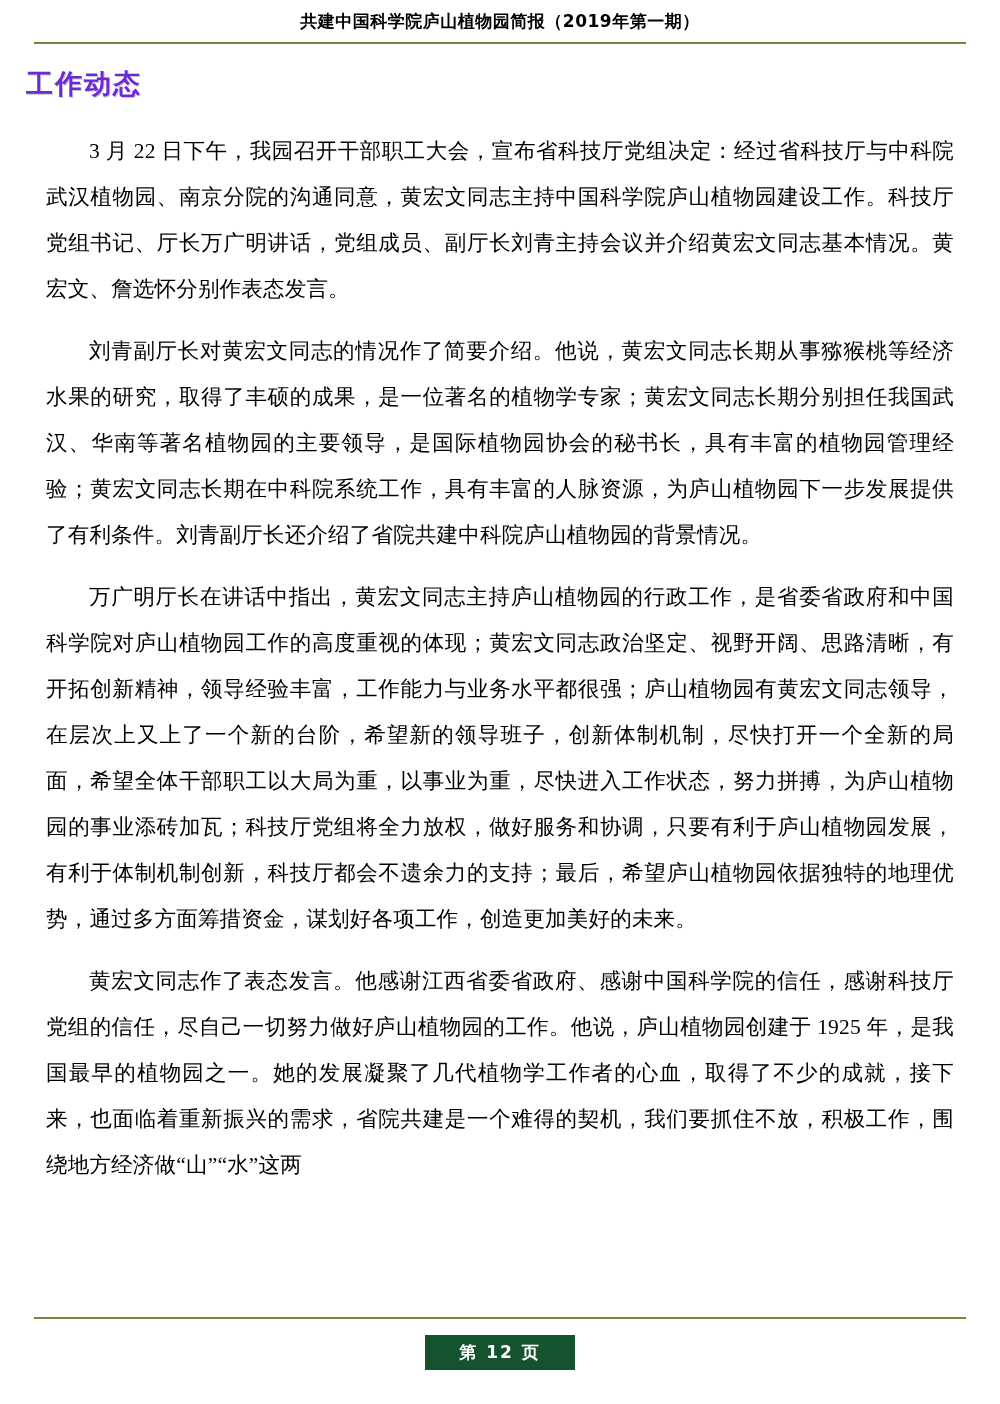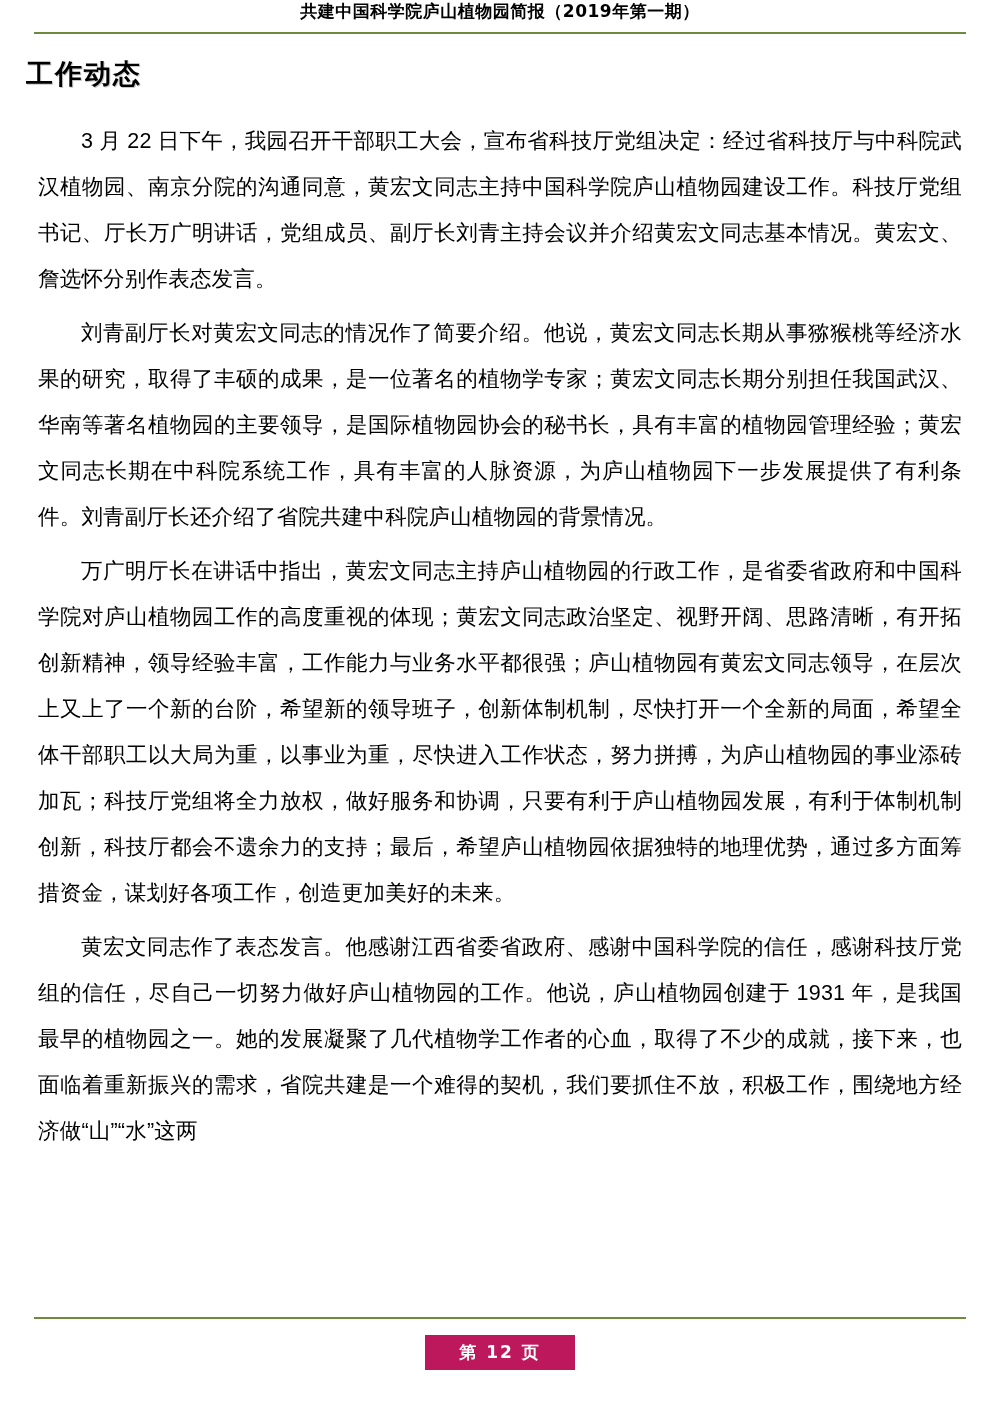--- a/index.html
+++ b/index.html
@@ -17,21 +17,21 @@
   }
   .page {
     width: 1000px;
     height: 1404px;
     position: relative;
     box-sizing: border-box;
   }
 
   
   .header {
-    padding-top: 0;
+    padding-top: 10px;
     text-align: center;
   }
   .header-title {
     font-family: "DejaVu Sans", "Liberation Sans", sans-serif;
     font-size: 17px;
     font-weight: bold;
     letter-spacing: 0.5px;
     color: #000;
     line-height: 1.4;
   }
@@ -40,21 +40,21 @@
     border-top: 2px solid #6e8b3d;
     height: 0;
   }
 
   
   .section-heading {
     margin: 22px 0 0 26px;
     font-family: "DejaVu Sans", "Liberation Sans", sans-serif;
     font-size: 27px;
     font-weight: bold;
-    color: #000000;
+    color: #6d28d9;
     letter-spacing: 2px;
     display: inline-block;
     position: relative;
     text-shadow: 1px 1px 0 #c8c8c8;
   }
 
   
   .article-title {
     margin-top: 34px;
     text-align: center;
@@ -63,46 +63,46 @@
     font-weight: bold;
     letter-spacing: 1px;
     color: #000;
   }
 
   
   .body-content {
     margin: 26px 30px 0 30px;
   }
   .para {
-    font-family: Liberation Sans, sans-serif;
+    font-family: Liberation Serif, serif;
     font-size: 21.5px;
     line-height: 46px;
     text-align: justify;
     text-justify: inter-ideograph;
     text-indent: 2em;
-    margin: 8px;
+    margin: 16px;
     letter-spacing: 0.2px;
   }
 
   
   .footer {
     position: absolute;
     left: 0;
     right: 0;
     bottom: 34px;
     text-align: center;
   }
   .footer-rule {
     margin: 0 34px 16px 34px;
     border-top: 2px solid #6e8b3d;
     height: 0;
   }
   .page-badge {
     display: inline-block;
-    background: #be185d;
+    background: #14532d;
     color: #ffffff;
     font-family: "DejaVu Sans", "Liberation Sans", sans-serif;
     font-size: 17px;
     font-weight: bold;
     letter-spacing: 2px;
     padding: 6px 34px;
   }
 </style>
 </head>
 <body>
@@ -116,21 +116,21 @@
 
   <div>
     <div class="section-heading">工作动态</div>
   </div>
 
 
   <div class="body-content">
     <p class="para">3 月 22 日下午，我园召开干部职工大会，宣布省科技厅党组决定：经过省科技厅与中科院武汉植物园、南京分院的沟通同意，黄宏文同志主持中国科学院庐山植物园建设工作。科技厅党组书记、厅长万广明讲话，党组成员、副厅长刘青主持会议并介绍黄宏文同志基本情况。黄宏文、詹选怀分别作表态发言。</p>
     <p class="para">刘青副厅长对黄宏文同志的情况作了简要介绍。他说，黄宏文同志长期从事猕猴桃等经济水果的研究，取得了丰硕的成果，是一位著名的植物学专家；黄宏文同志长期分别担任我国武汉、华南等著名植物园的主要领导，是国际植物园协会的秘书长，具有丰富的植物园管理经验；黄宏文同志长期在中科院系统工作，具有丰富的人脉资源，为庐山植物园下一步发展提供了有利条件。刘青副厅长还介绍了省院共建中科院庐山植物园的背景情况。</p>
     <p class="para">万广明厅长在讲话中指出，黄宏文同志主持庐山植物园的行政工作，是省委省政府和中国科学院对庐山植物园工作的高度重视的体现；黄宏文同志政治坚定、视野开阔、思路清晰，有开拓创新精神，领导经验丰富，工作能力与业务水平都很强；庐山植物园有黄宏文同志领导，在层次上又上了一个新的台阶，希望新的领导班子，创新体制机制，尽快打开一个全新的局面，希望全体干部职工以大局为重，以事业为重，尽快进入工作状态，努力拼搏，为庐山植物园的事业添砖加瓦；科技厅党组将全力放权，做好服务和协调，只要有利于庐山植物园发展，有利于体制机制创新，科技厅都会不遗余力的支持；最后，希望庐山植物园依据独特的地理优势，通过多方面筹措资金，谋划好各项工作，创造更加美好的未来。</p>
-    <p class="para">黄宏文同志作了表态发言。他感谢江西省委省政府、感谢中国科学院的信任，感谢科技厅党组的信任，尽自己一切努力做好庐山植物园的工作。他说，庐山植物园创建于 1931 年，是我国最早的植物园之一。她的发展凝聚了几代植物学工作者的心血，取得了不少的成就，接下来，也面临着重新振兴的需求，省院共建是一个难得的契机，我们要抓住不放，积极工作，围绕地方经济做“山”“水”这两</p>
+    <p class="para">黄宏文同志作了表态发言。他感谢江西省委省政府、感谢中国科学院的信任，感谢科技厅党组的信任，尽自己一切努力做好庐山植物园的工作。他说，庐山植物园创建于 1925 年，是我国最早的植物园之一。她的发展凝聚了几代植物学工作者的心血，取得了不少的成就，接下来，也面临着重新振兴的需求，省院共建是一个难得的契机，我们要抓住不放，积极工作，围绕地方经济做“山”“水”这两</p>
   </div>
 
   <div class="footer">
     <div class="footer-rule"></div>
     <span class="page-badge">第 12 页</span>
   </div>
 
 </div>
 
 </body></html>

